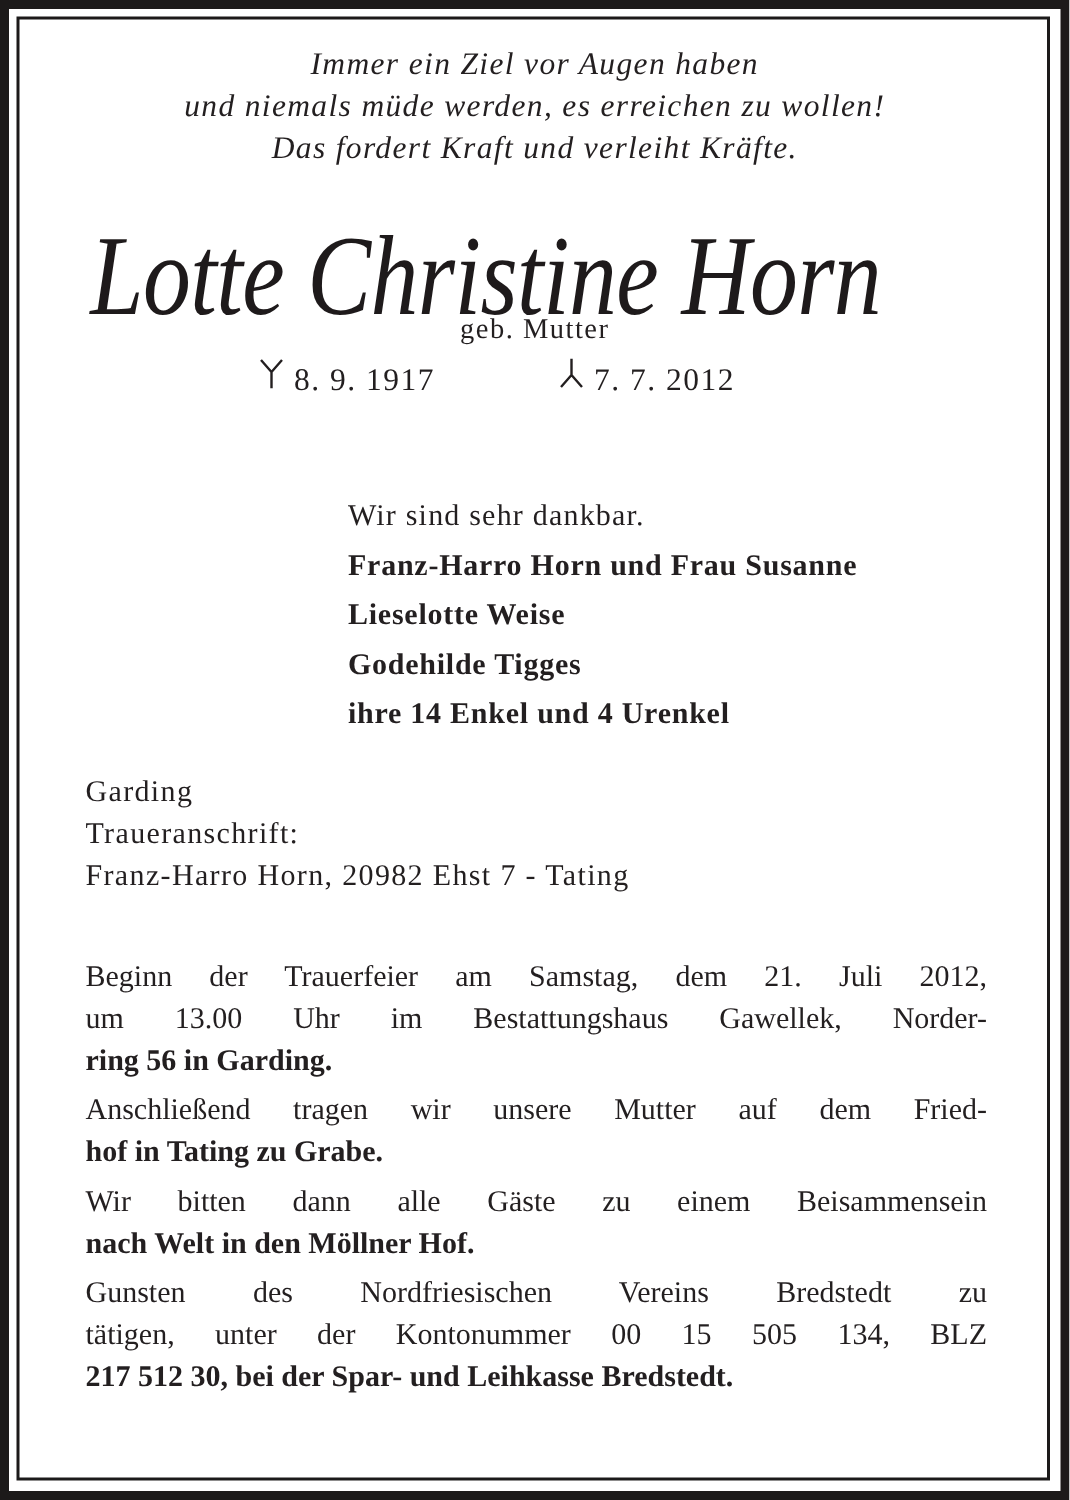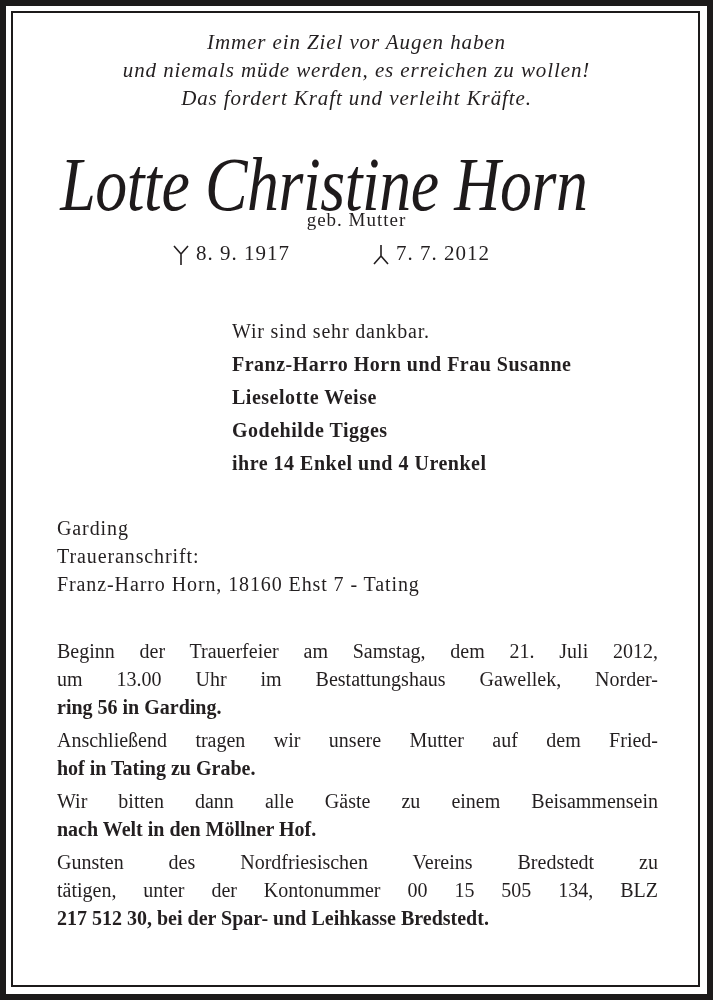--- a/index.html
+++ b/index.html
@@ -79,38 +79,38 @@
     }
     .dates {
       position: absolute;
       top: 240px;
       font-family: "Liberation Serif", "DejaVu Serif", serif;
       font-size: 21px;
       line-height: 26px;
       letter-spacing: 1px;
       color: #231f20;
       display: flex;
-      align-items: flex-end;
+      align-items: flex-start;
     }
     .dates.birth { left: 172px; }
     .dates.death { left: 372px; }
     .rune {
       display: inline-block;
       width: 18px;
       height: 20px;
       margin-right: 6px;
       position: relative;
       top: -1px;
     }
     .rune svg { display: block; }
     
     .family {
       position: absolute;
       left: 232px;
-      top: 318px;
+      top: 331px;
       font-family: "Liberation Serif", "DejaVu Serif", serif;
       color: #231f20;
     }
     .thanks {
       font-size: 20px;
       line-height: 26px;
       letter-spacing: 0.8px;
       height: 30px;
       white-space: nowrap;
     }
@@ -201,21 +201,21 @@
   <div class="thanks">Wir sind sehr dankbar.</div>
   <div class="family-member">Franz-Harro Horn und Frau Susanne</div>
   <div class="family-member">Lieselotte Weise</div>
   <div class="family-member">Godehilde Tigges</div>
   <div class="family-member">ihre 14 Enkel und 4 Urenkel</div>
 </div>
 
 <div class="address">
   <div class="address-line">Garding</div>
   <div class="address-line">Traueranschrift:</div>
-  <div class="address-line">Franz-Harro Horn, 18160 Ehst 7 - Tating</div>
+  <div class="address-line">Franz-Harro Horn, 20982 Ehst 7 - Tating</div>
 </div>
 
 <div class="body-text">
   <div class="para">
     <span class="line">Beginn der Trauerfeier am Samstag, dem 21. Juli 2012,</span>
     <span class="line">um 13.00 Uhr im Bestattungshaus Gawellek, Norder-</span>
     <span class="line last">ring 56 in Garding.</span>
   </div>
   <div class="para">
     <span class="line">Anschließend tragen wir unsere Mutter auf dem Fried-</span>

